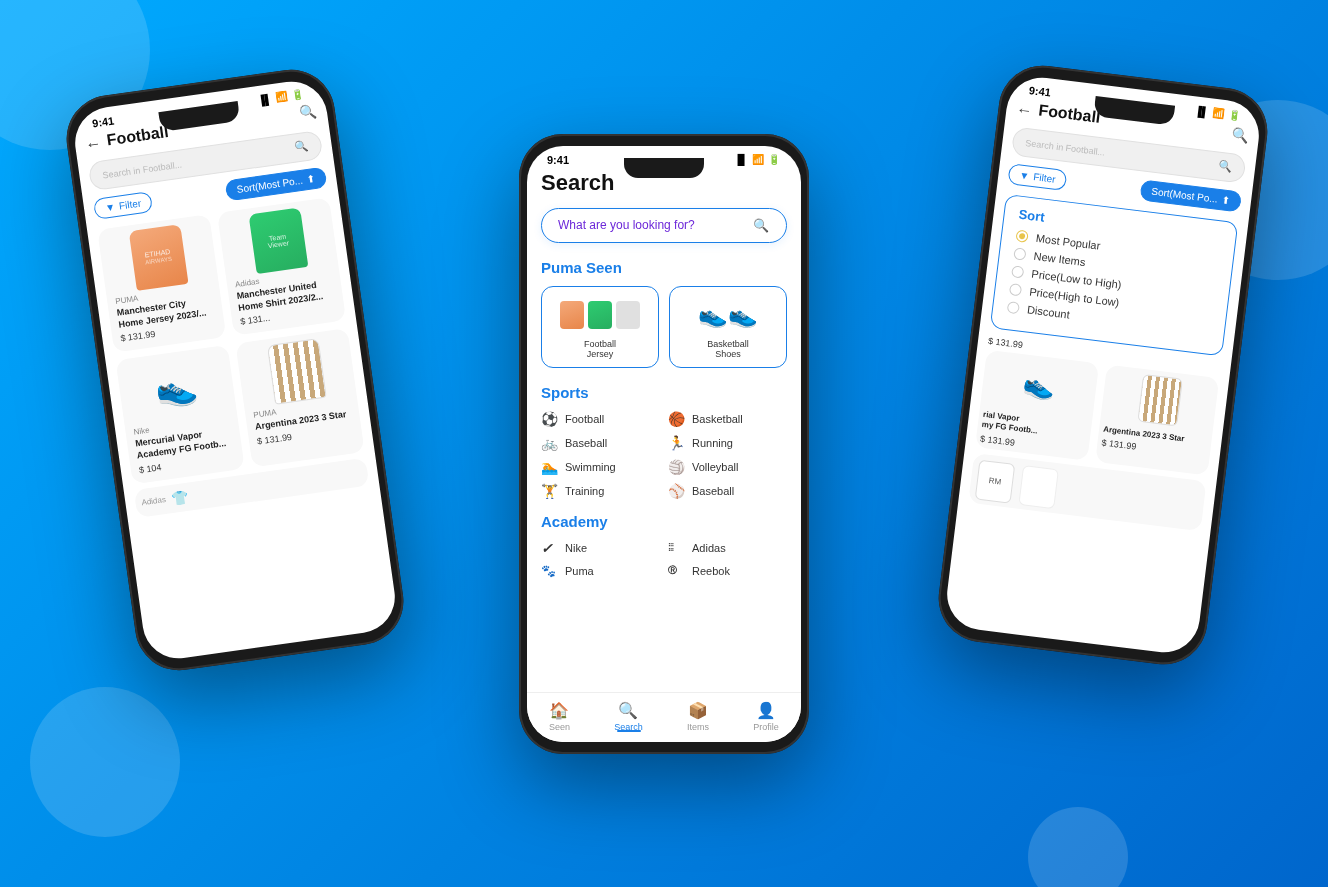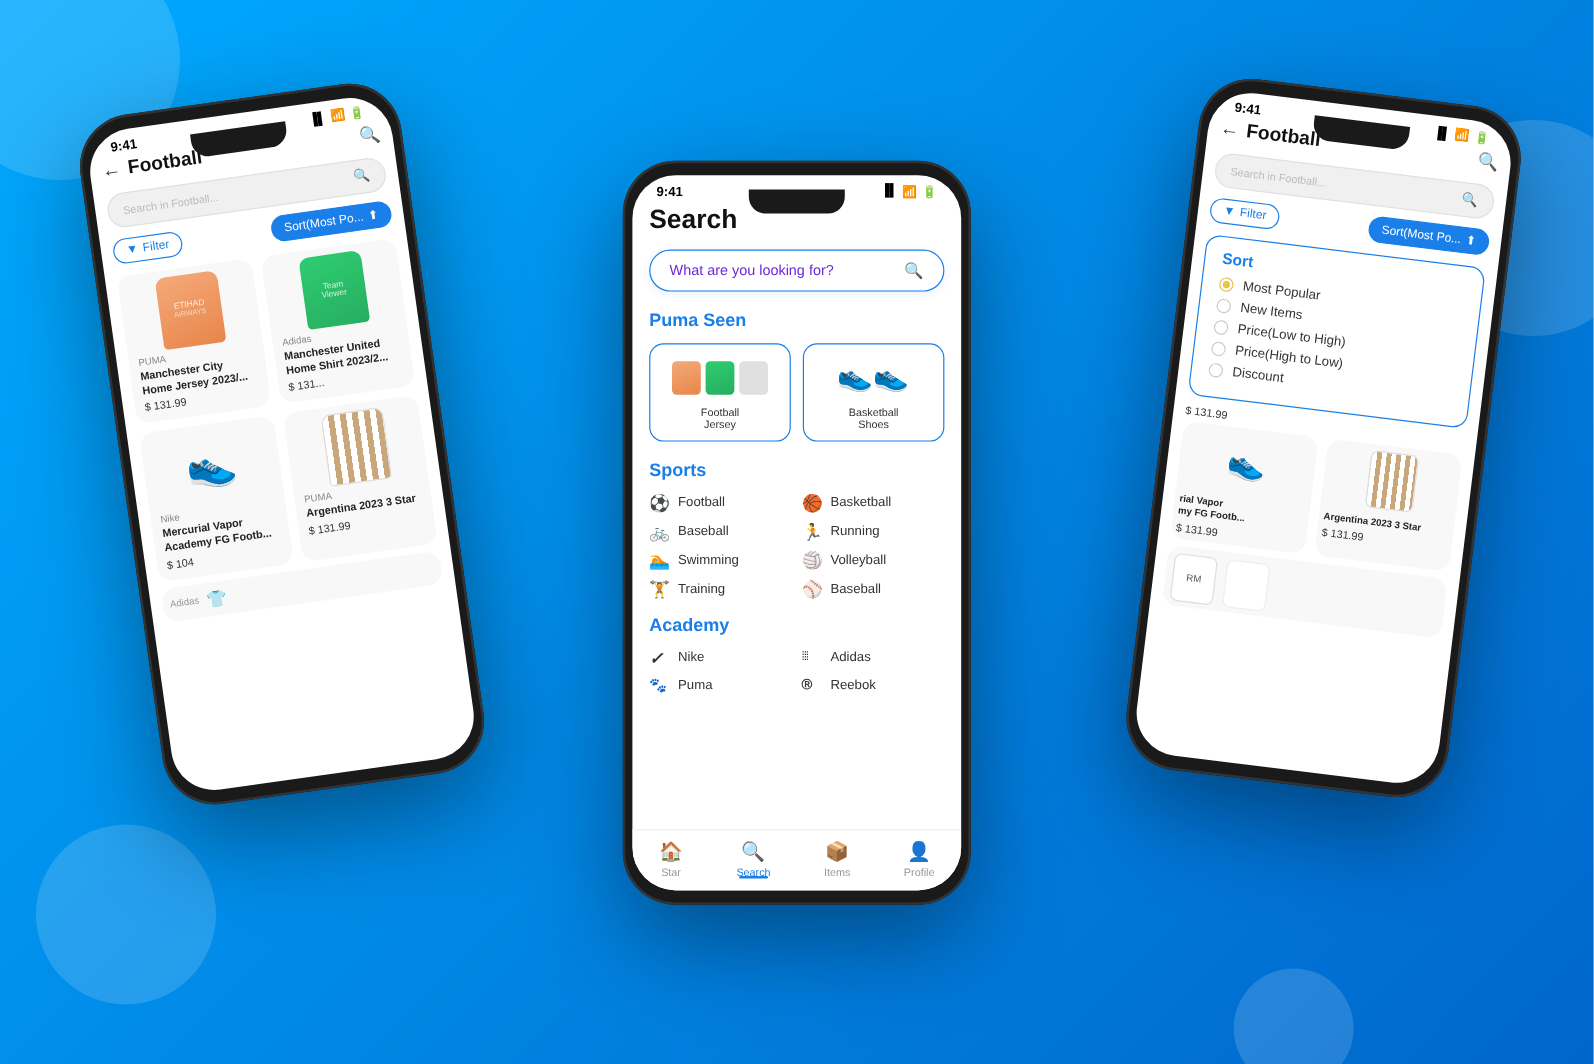--- a/index.html
+++ b/index.html
@@ -633,21 +633,21 @@
             <span class="brand-icon" style="font-size:9px;font-weight:700">Ⓡ</span>
             <span>Reebok</span>
           </div>
         </div>
 
       </div>
 
       <div class="bottom-nav">
         <div class="nav-item">
           <span class="nav-icon">🏠</span>
-          <span>Star</span>
+          <span>Seen</span>
         </div>
         <div class="nav-item active" style="position:relative">
           <span class="nav-icon">🔍</span>
           <span>Search</span>
           <div class="nav-indicator"></div>
         </div>
         <div class="nav-item">
           <span class="nav-icon">📦</span>
           <span>Items</span>
         </div>

